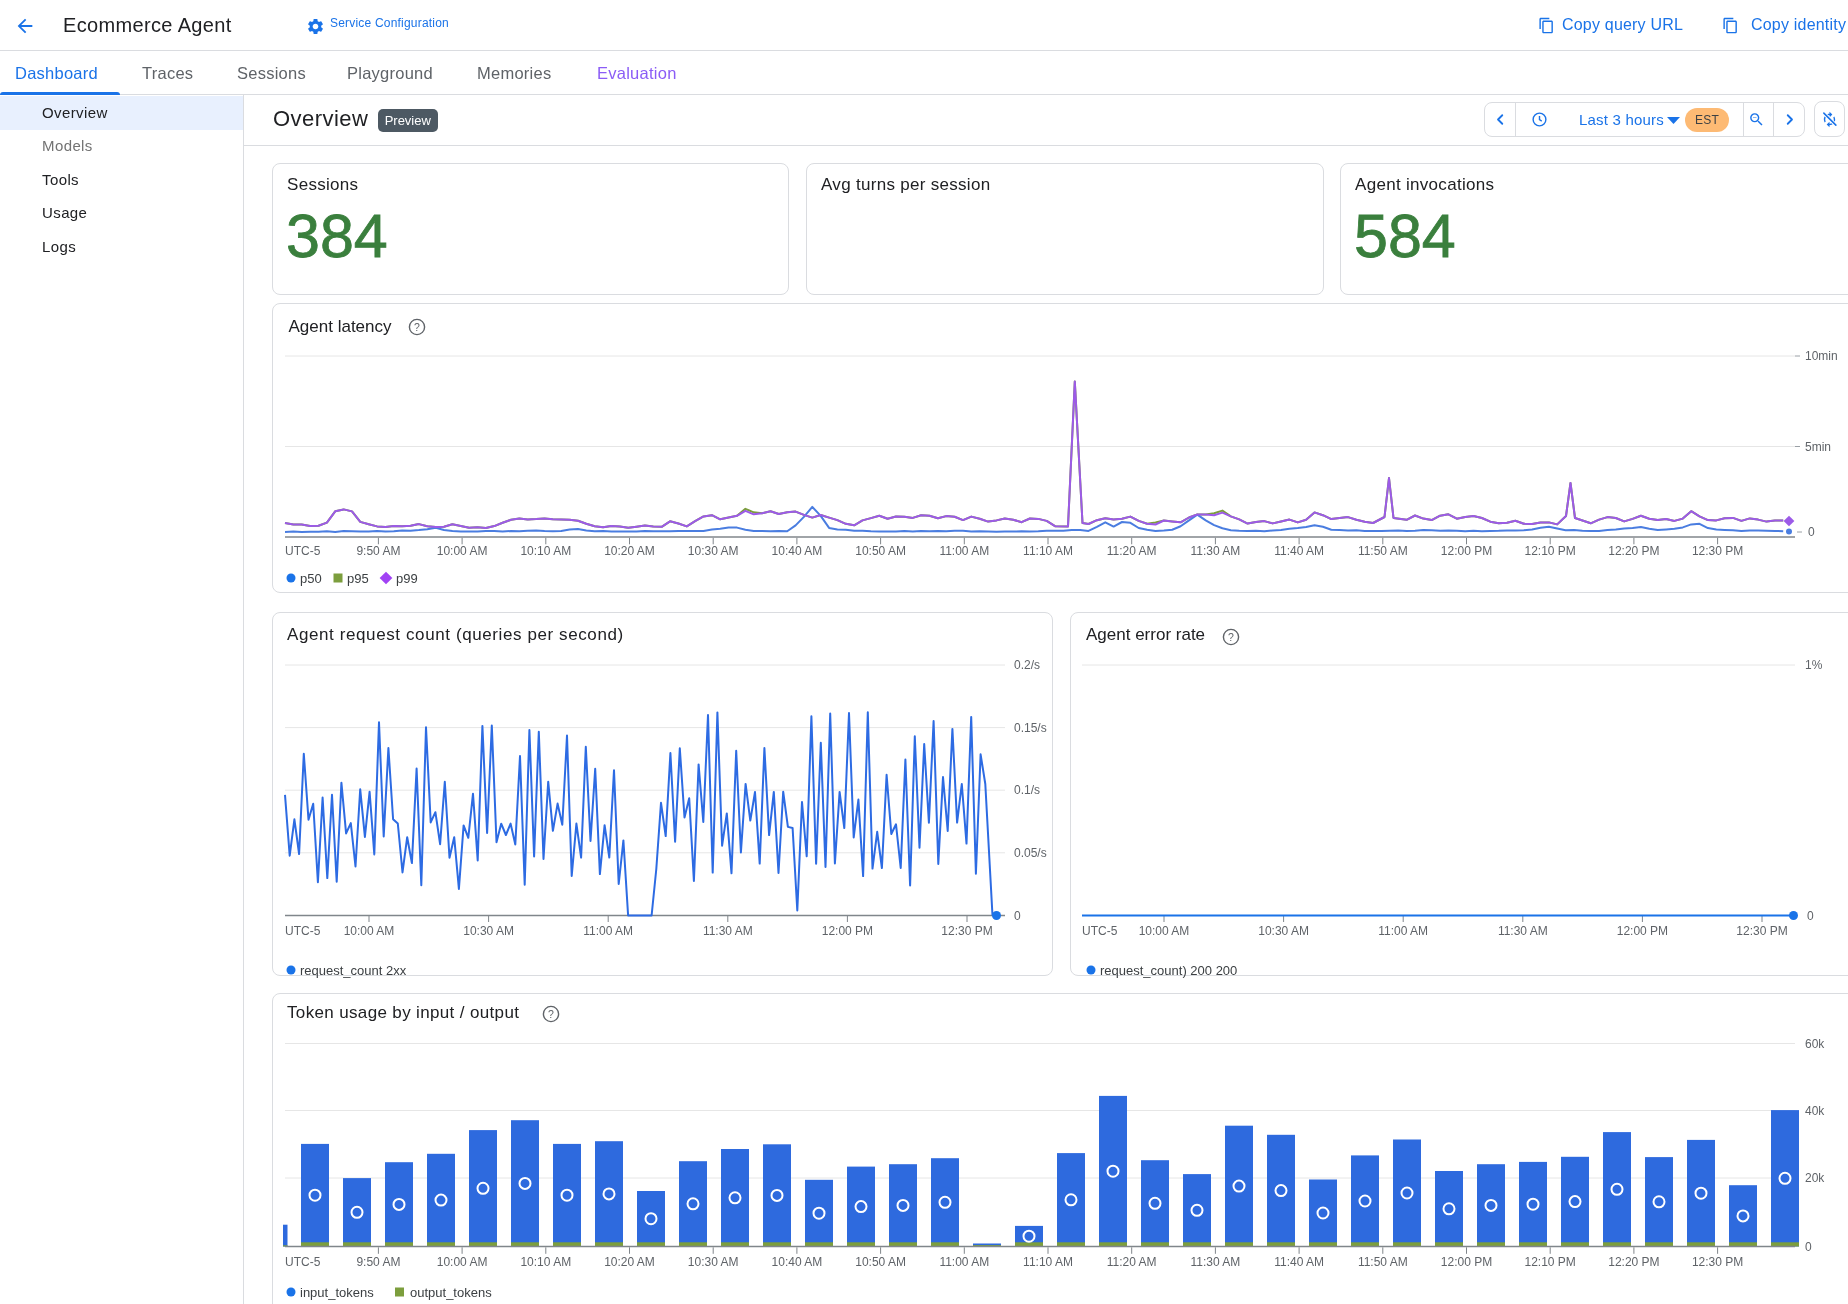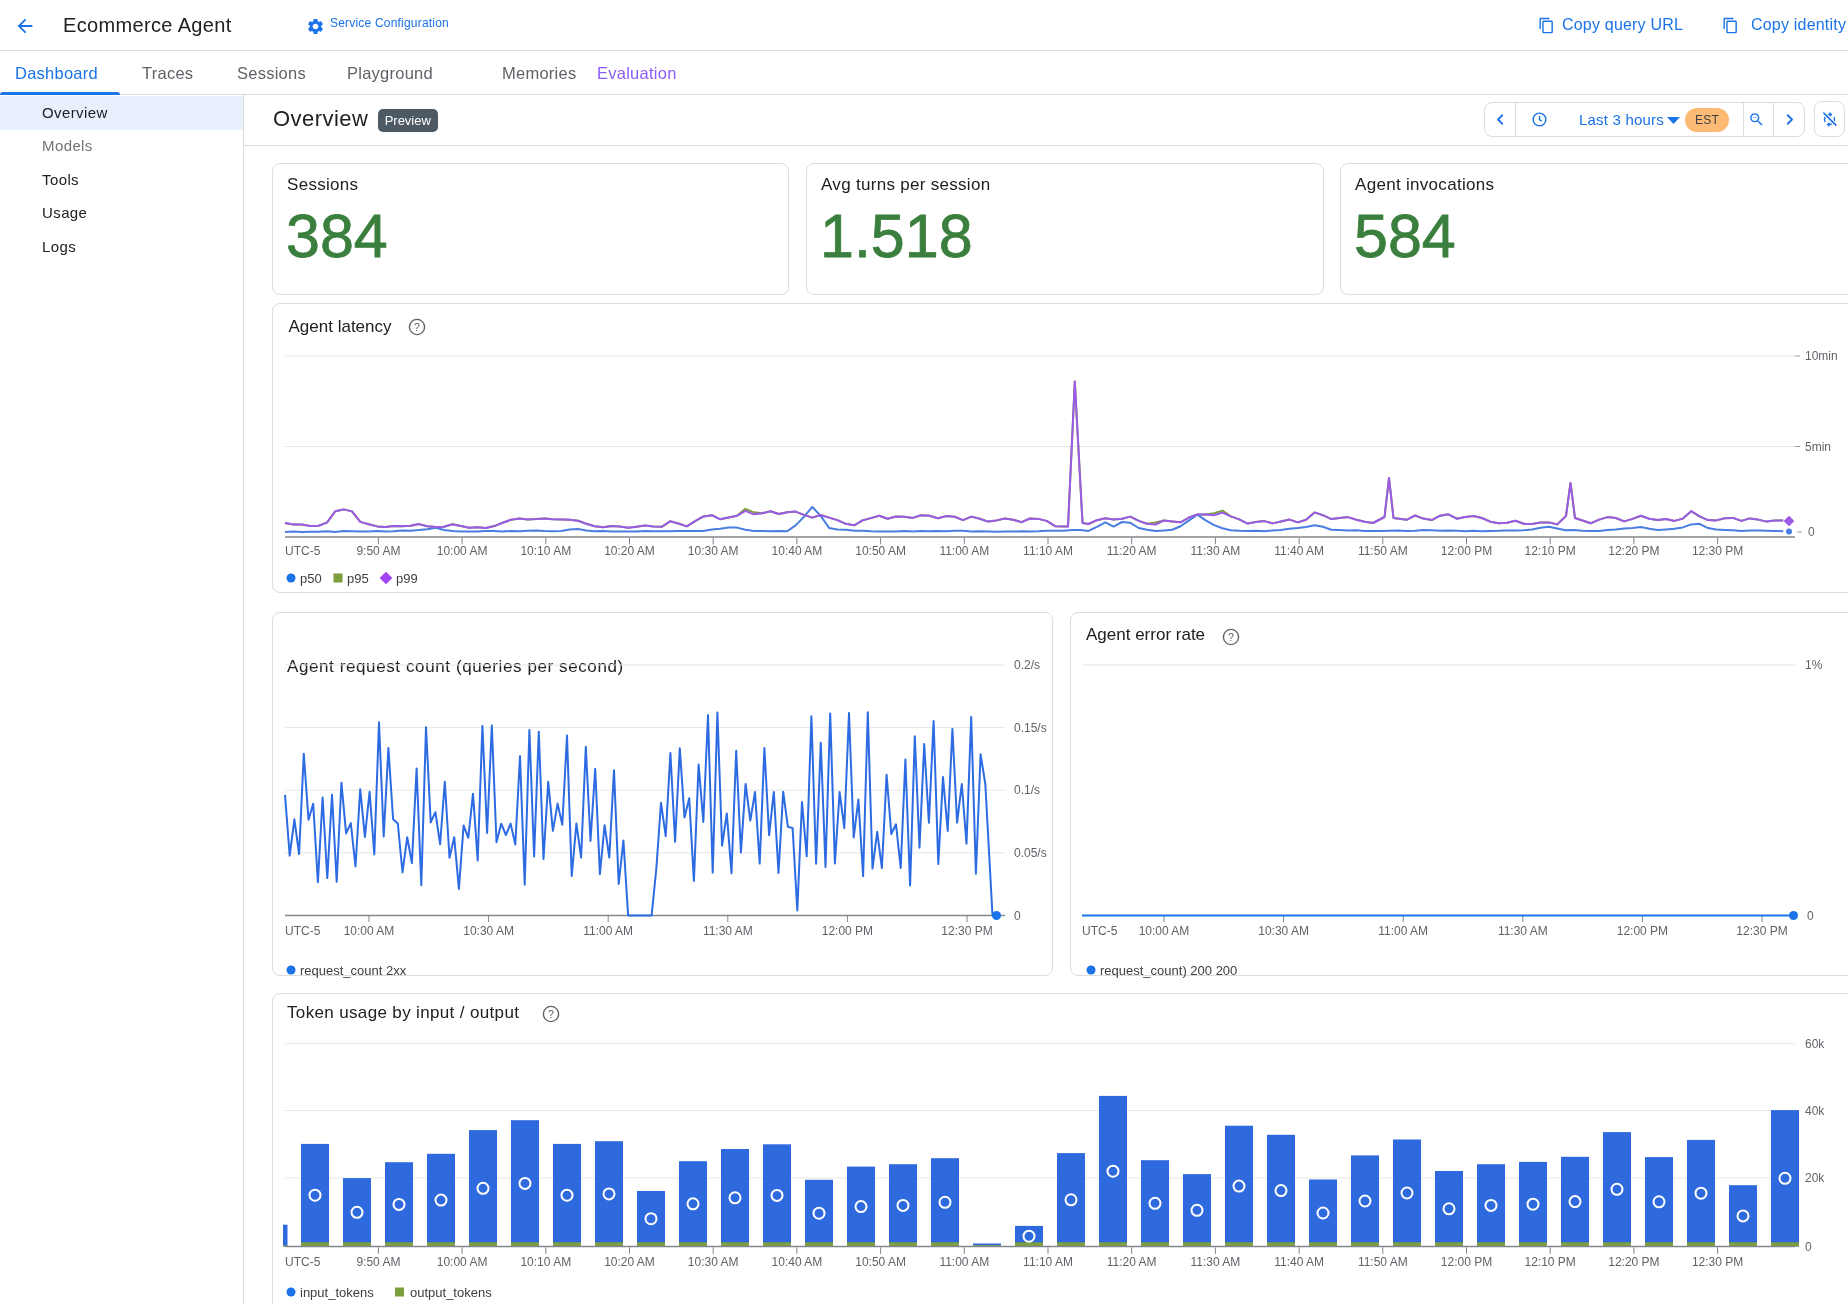--- a/index.html
+++ b/index.html
@@ -34,21 +34,21 @@
       <path fill="#1a73e8" d="M16 1H4c-1.1 0-2 .9-2 2v14h2V3h12V1zm3 4H8c-1.1 0-2 .9-2 2v14c0 1.1.9 2 2 2h11c1.1 0 2-.9 2-2V7c0-1.1-.9-2-2-2zm0 16H8V7h11v14z"></path>
     </svg>
 <div class="abs blue" style="left:1751px;top:16px;font-size:16px;font-weight:500;letter-spacing:0.2px;white-space:nowrap;">Copy identity token</div>
 
 <div class="abs" style="left:0;top:51px;width:1848px;height:44px;border-bottom:1px solid #dadce0;"></div>
 <div class="abs blue" style="left:15px;top:64px;font-size:16.5px;font-weight:500;letter-spacing:0.25px;">Dashboard</div>
 <div class="abs" style="left:0;top:92px;width:120px;height:3px;background:#1a73e8;border-radius:3px 3px 0 0;"></div>
 <div class="abs" style="left:142px;top:64px;font-size:16.5px;font-weight:500;letter-spacing:0.25px;color:#5f6368;">Traces</div>
 <div class="abs" style="left:237px;top:64px;font-size:16.5px;font-weight:500;letter-spacing:0.25px;color:#5f6368;">Sessions</div>
 <div class="abs" style="left:347px;top:64px;font-size:16.5px;font-weight:500;letter-spacing:0.25px;color:#5f6368;">Playground</div>
-<div class="abs" style="left:502px;top:64px;font-size:16.5px;font-weight:500;letter-spacing:0.25px;color:#5f6368;text-align:right;">Memories</div>
+<div class="abs" style="left:477px;top:64px;font-size:16.5px;font-weight:500;letter-spacing:0.25px;color:#5f6368;text-align:right;">Memories</div>
 <div class="abs" style="left:597px;top:64px;font-size:16.5px;font-weight:500;letter-spacing:0.25px;color:#8b5cf6;">Evaluation</div>
 
 <div class="abs" style="left:0;top:95px;width:244px;height:1209px;border-right:1px solid #dadce0;"></div>
 <div class="abs" style="left:0;top:96px;width:243px;height:33.5px;background:#e8f0fe;"></div>
 <div class="abs" style="left:42px;top:103.5px;font-size:15px;color:#202124;letter-spacing:0.4px;">Overview</div>
 <div class="abs" style="left:42px;top:137px;font-size:15px;color:#737373;letter-spacing:0.4px;">Models</div>
 <div class="abs" style="left:42px;top:170.5px;font-size:15px;color:#202124;letter-spacing:0.4px;">Tools</div>
 <div class="abs" style="left:42px;top:204px;font-size:15px;color:#202124;letter-spacing:0.4px;">Usage</div>
 <div class="abs" style="left:42px;top:237.5px;font-size:15px;color:#202124;letter-spacing:0.4px;">Logs</div>
 
@@ -83,21 +83,20 @@
       <path fill="#1a73e8" d="M12 6v3l4-4-4-4v3c-4.42 0-8 3.58-8 8 0 1.57.46 3.03 1.24 4.26L6.7 14.8c-.45-.83-.7-1.79-.7-2.8 0-3.31 2.69-6 6-6zm6.76 1.74L17.3 9.2c.44.84.7 1.79.7 2.8 0 3.31-2.69 6-6 6v-3l-4 4 4 4v-3c4.42 0 8-3.58 8-8 0-1.57-.46-3.03-1.24-4.26z"></path>
       <path stroke="#ffffff" stroke-width="5" stroke-linecap="round" d="M3.5 2.5 21 20"></path>
       <path stroke="#1a73e8" stroke-width="2.2" stroke-linecap="round" d="M4 3l17 17"></path>
     </svg>
 
 <div class="card" style="left:272px;top:163px;width:517px;height:132px;"></div>
 <div class="abs" style="left:287px;top:174.5px;font-size:17px;color:#202124;letter-spacing:0.3px;">Sessions</div>
 <div class="abs" style="left:286px;top:201px;font-size:61px;color:#3a7f3d;-webkit-text-stroke:0.8px #3a7f3d;">384</div>
 <div class="card" style="left:806px;top:163px;width:518px;height:132px;"></div>
 <div class="abs" style="left:821px;top:174.5px;font-size:17px;color:#202124;letter-spacing:0.3px;">Avg turns per session</div>
-<div class="abs" style="left:820px;top:201px;font-size:61px;color:#3a7f3d;-webkit-text-stroke:0.8px #3a7f3d;">1.518</div>
 <div class="card" style="left:1340px;top:163px;width:518px;height:132px;"></div>
 <div class="abs" style="left:1355px;top:174.5px;font-size:17px;color:#202124;letter-spacing:0.3px;">Agent invocations</div>
 <div class="abs" style="left:1354px;top:201px;font-size:61px;color:#3a7f3d;-webkit-text-stroke:0.8px #3a7f3d;">584</div>
 
 <div class="card" style="left:272px;top:303px;width:1600px;height:290px;"></div>
 <div class="ctitle" style="left:288.5px;top:317px;letter-spacing:0;">Agent latency</div>
 <svg class="abs" style="left:408px;top:317.5px" width="18" height="18" viewBox="0 0 18 18">
       <circle cx="9" cy="9" r="7.6" fill="none" stroke="#5f6368" stroke-width="1.4"></circle>
       <text x="9" y="13" text-anchor="middle" font-size="10.5" fill="#5f6368">?</text>
     </svg>
@@ -153,21 +152,21 @@
   <circle cx="1789" cy="531.5" r="3" fill="#4a7de0"></circle>
   <circle cx="291" cy="578" r="4.5" fill="#1a73e8"></circle>
   <text x="300" y="582.5" class="leg">p50</text>
   <rect x="333.5" y="573.5" width="9" height="9" fill="#7c9e3d"></rect>
   <text x="347" y="582.5" class="leg">p95</text>
   <rect x="381.5" y="573.5" width="9" height="9" fill="#a142f4" transform="rotate(45 386 578)"></rect>
   <text x="396" y="582.5" class="leg">p99</text>
 </svg>
 
 <div class="card" style="left:272px;top:612px;width:781px;height:364px;"></div>
-<div class="ctitle" style="left:287px;top:624.5px;letter-spacing:0.6px;margin-top:32px;">Agent request count (queries per second)</div>
+<div class="ctitle" style="left:287px;top:624.5px;letter-spacing:0.6px;">Agent request count (queries per second)</div>
 <svg class="abs" style="left:272px;top:612px;overflow:visible;" width="781" height="364" viewBox="272 612 781 364">
   <line x1="285" y1="665" x2="1005" y2="665" stroke="#e6e6e6"></line>
   <line x1="285" y1="727.6" x2="1005" y2="727.6" stroke="#e6e6e6"></line>
   <line x1="285" y1="790.2" x2="1005" y2="790.2" stroke="#e6e6e6"></line>
   <line x1="285" y1="852.8" x2="1005" y2="852.8" stroke="#e6e6e6"></line>
   <line x1="285" y1="915.5" x2="1005" y2="915.5" stroke="#80868b" stroke-width="1.6"></line>
   <text x="1014" y="669" class="ylab">0.2/s</text>
   <text x="1014" y="731.6" class="ylab">0.15/s</text>
   <text x="1014" y="794.2" class="ylab">0.1/s</text>
   <text x="1014" y="856.8" class="ylab">0.05/s</text>

